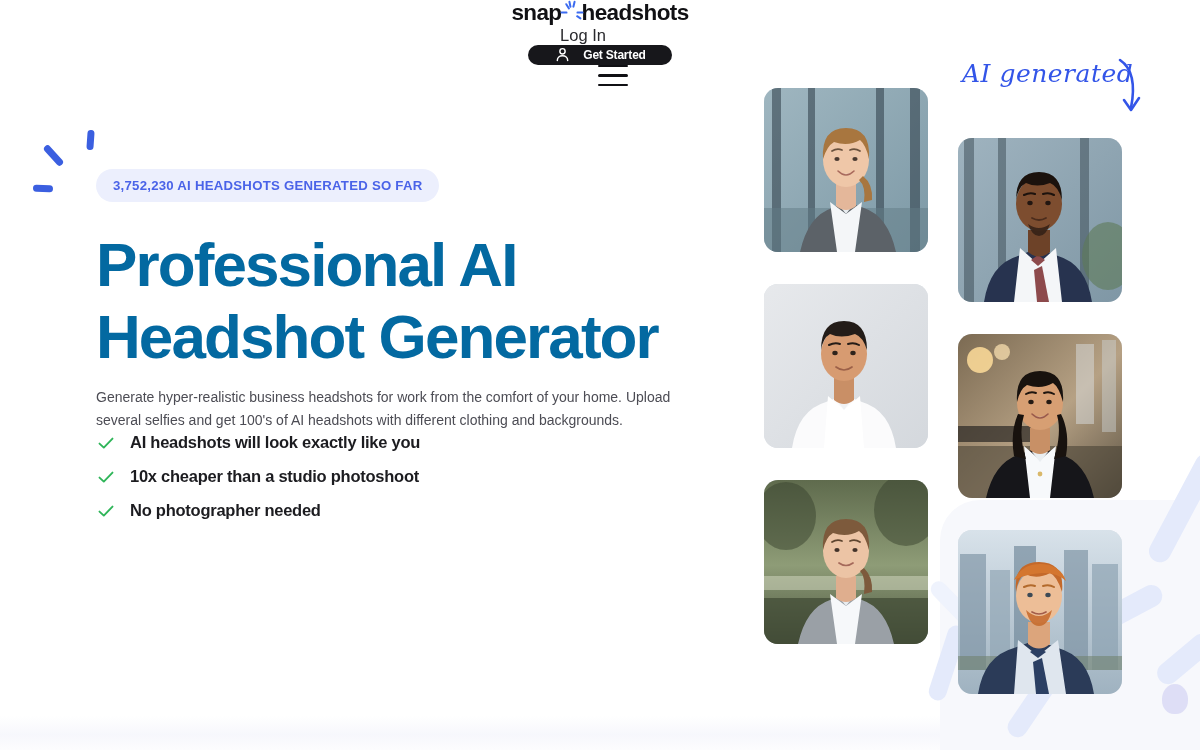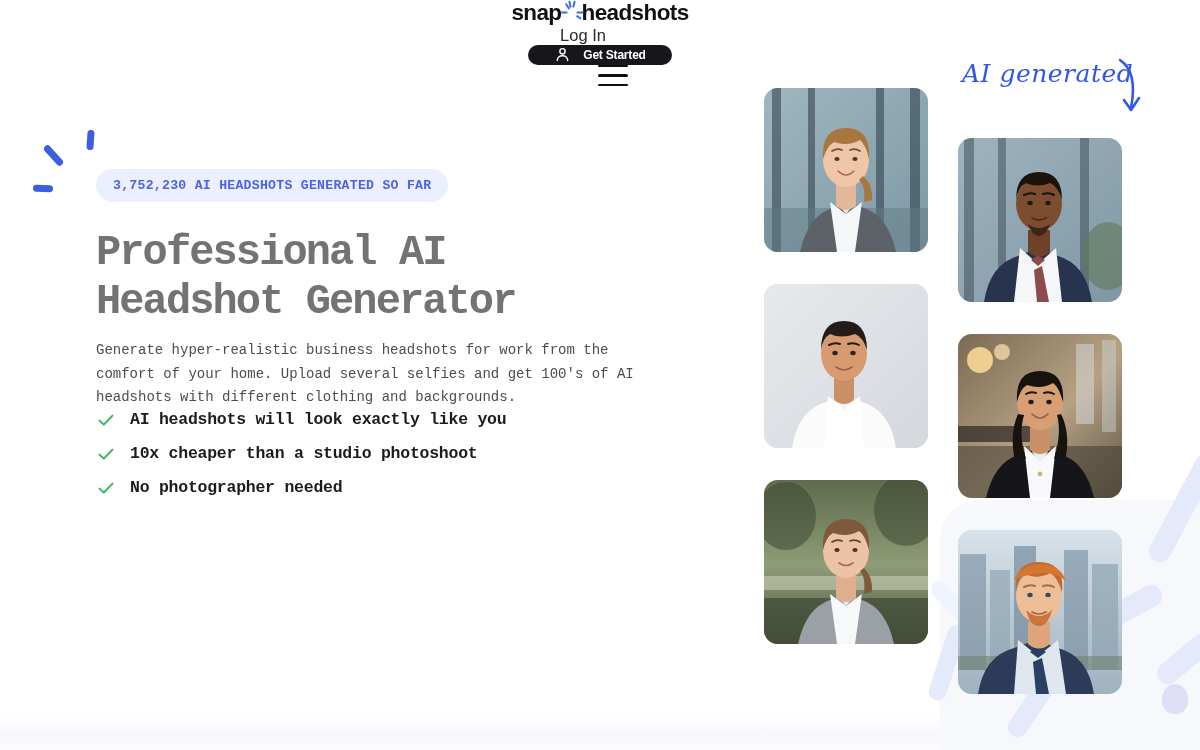--- a/index.html
+++ b/index.html
@@ -141,43 +141,42 @@
     cursor: pointer;
   }
   .hamburger span { display: block; height: 2.4px; background: #101014; border-radius: 2px; }
 
   
   .hero {
     position: relative;
     z-index: 3;
     display: flex;
     padding: 0 0 0 96px;
-    font-family: Liberation Mono, monospace;
   }
 
   .hero-copy { width: 610px; flex: none; padding-top: 83px; }
 
   .badge {
     display: inline-block;
     background: #eceffd;
     color: #4a63e8;
     font-size: 13.2px;
     font-weight: 700;
     letter-spacing: 0.25px;
     padding: 9px 17px;
     border-radius: 999px;
   }
 
   h1.hero-title {
     margin-top: 27px;
-    font-size: 42px;
+    font-size: 62px;
     line-height: 1.16;
     font-weight: 700;
     letter-spacing: -1.9px;
-    color: #737373;
+    color: #0369a1;
   }
 
   p.hero-sub {
     margin-top: 13px;
     width: 575px;
     font-size: 14px;
     line-height: 1.68;
     color: #4c4c54;
   }
 

